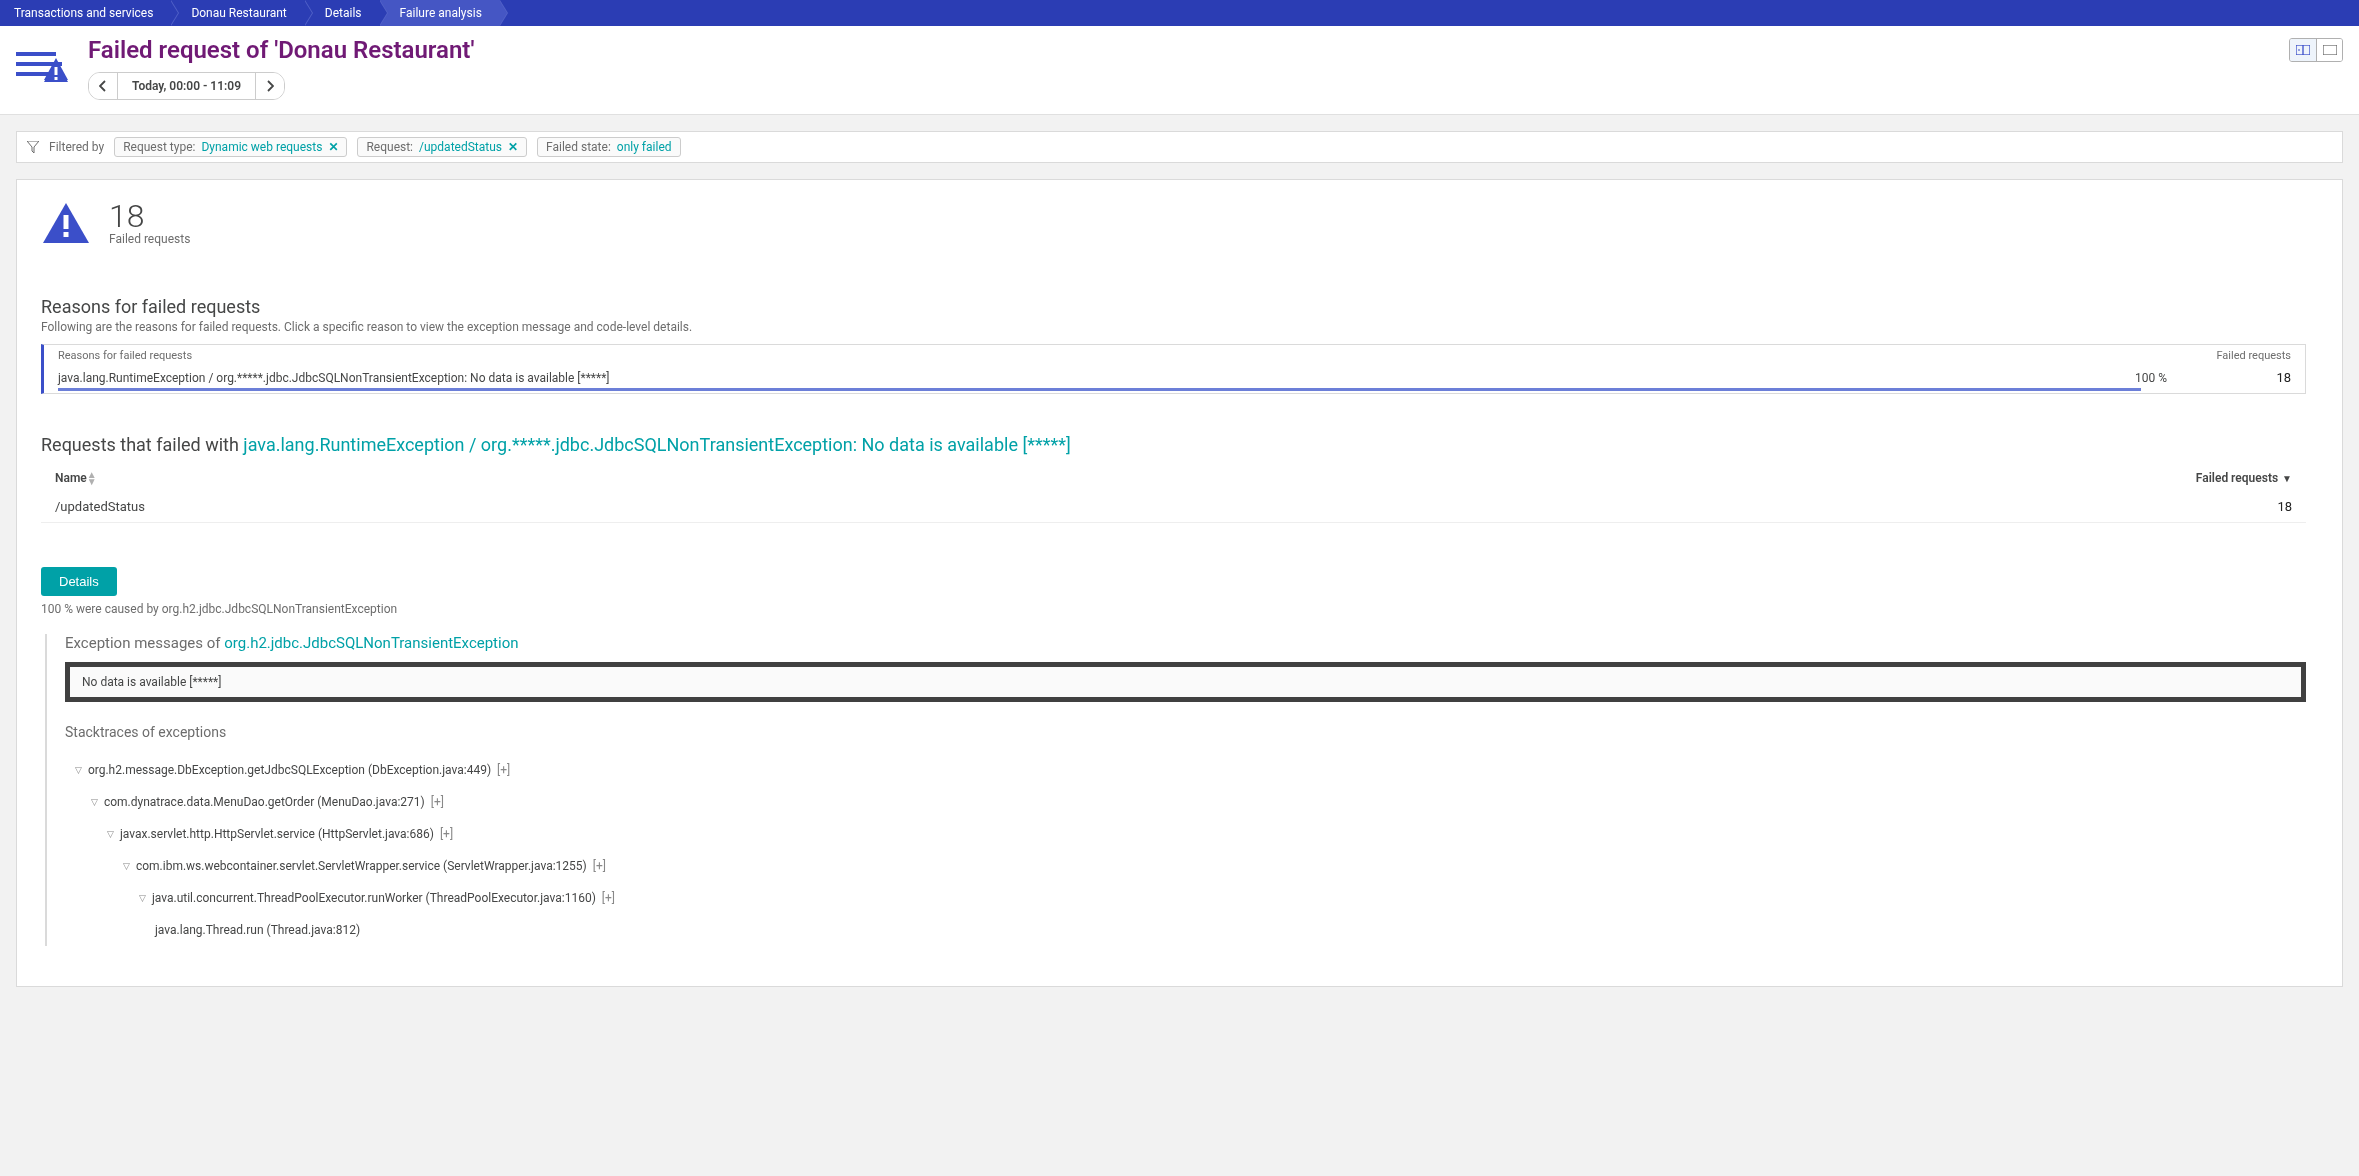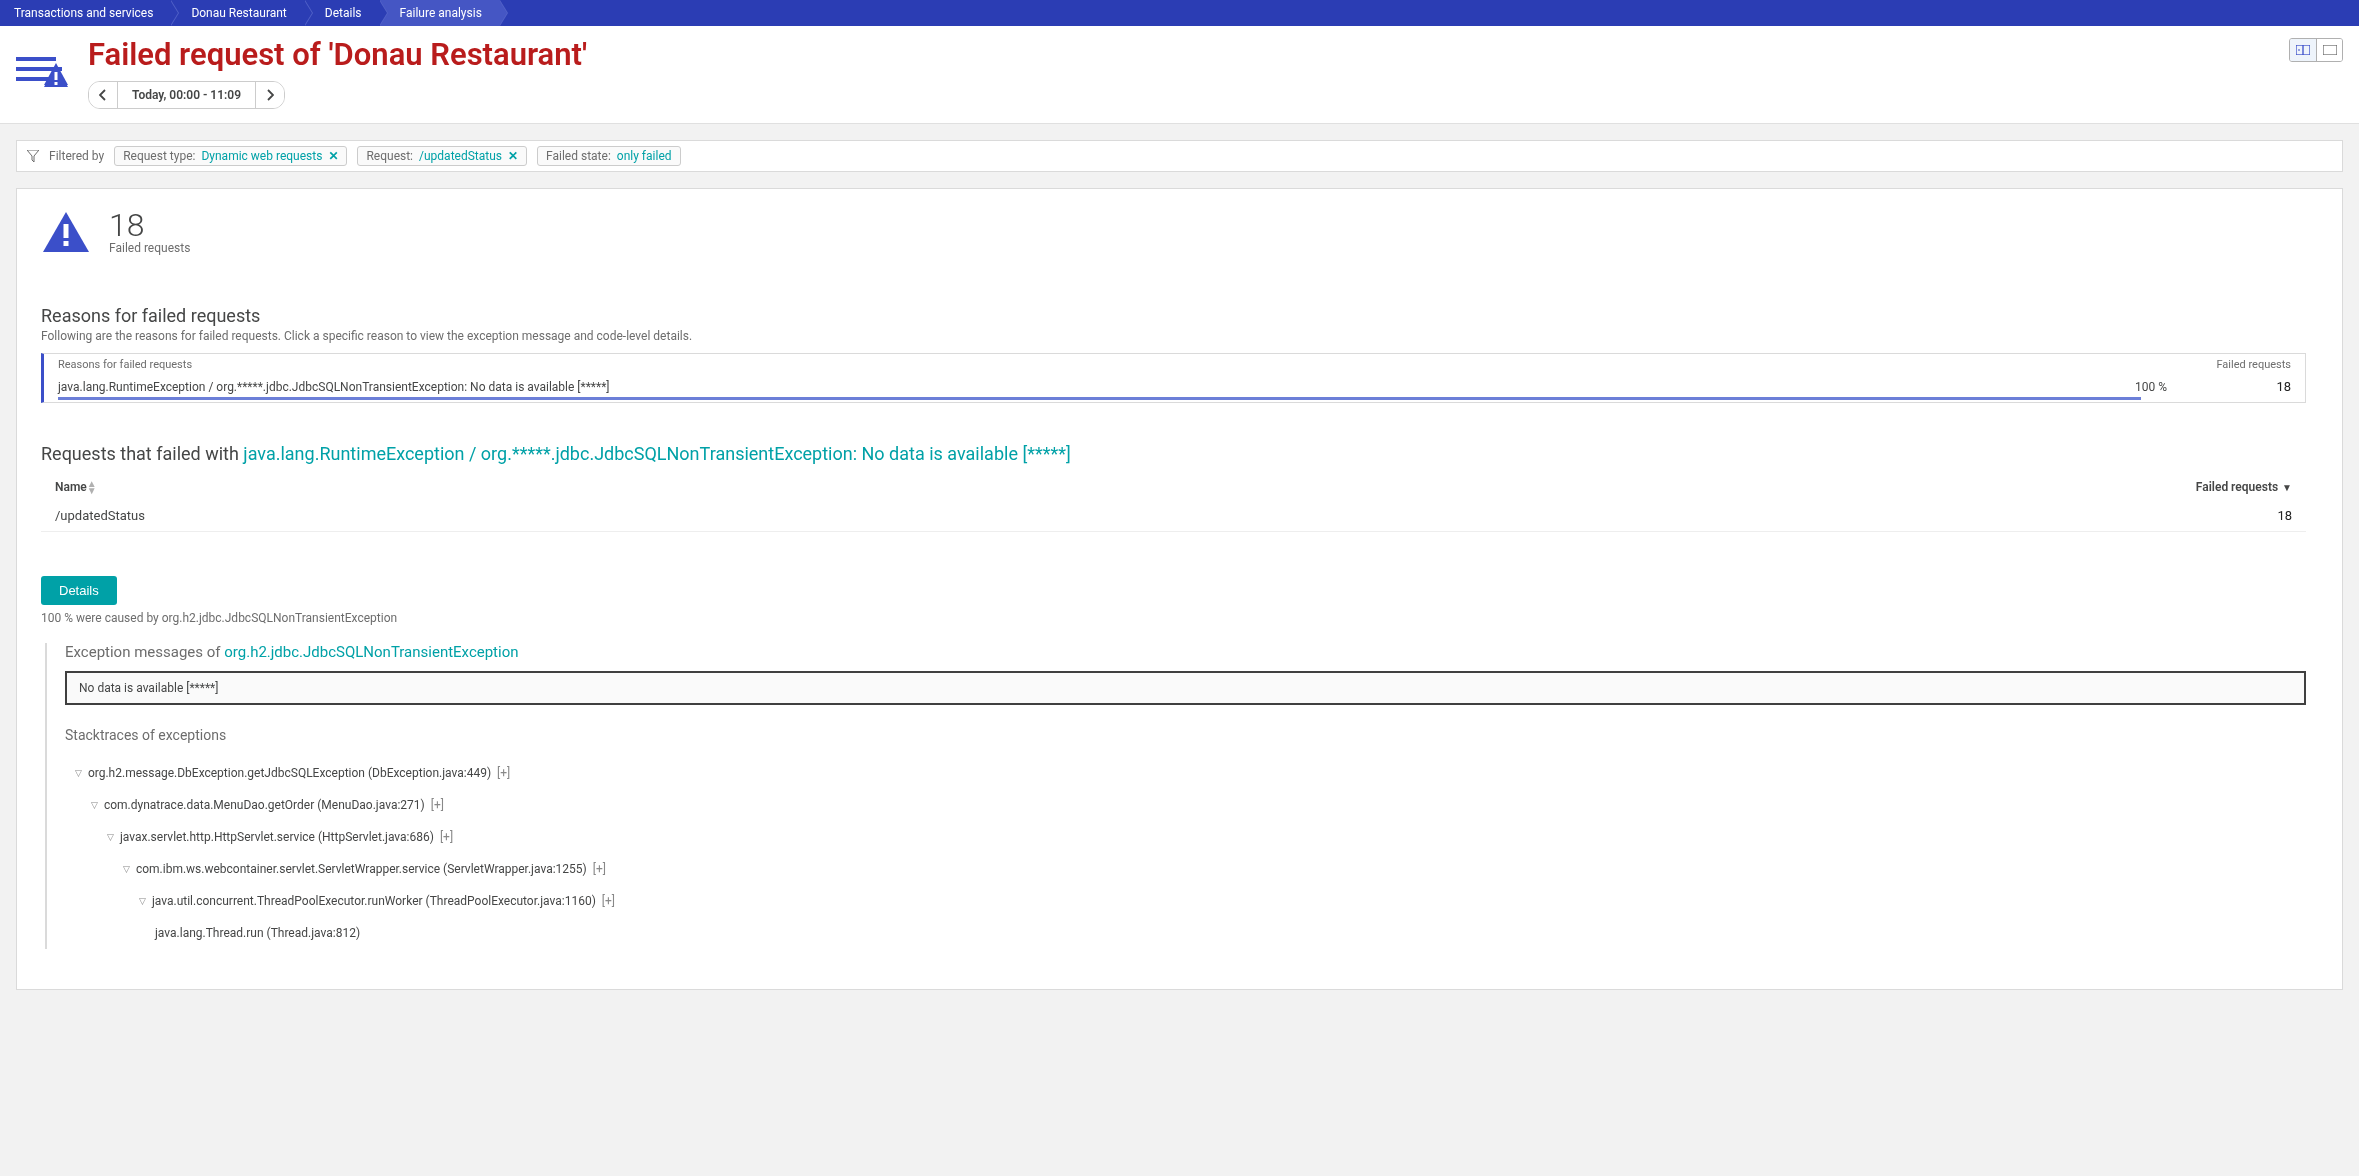--- a/index.html
+++ b/index.html
@@ -55,21 +55,21 @@
   background: #fff;
   border-bottom: 1px solid #e0e0e0;
   padding: 10px 16px 14px 16px;
   display: flex;
   align-items: flex-start;
   gap: 14px;
   position: relative;
 }
 .header-left { display: flex; align-items: center; gap: 18px; }
 .header-title-block { display: flex; flex-direction: column; gap: 8px; }
-.header-title { font-size: 31px; font-weight: 600; color: #b91c1c; }
+.header-title { font-size: 24px; font-weight: 600; color: #701a75; }
 .time-picker {
   display: inline-flex;
   border: 1px solid #ccc;
   border-radius: 12px;
   overflow: hidden;
   width: fit-content;
   height: 28px;
 }
 .time-picker .nav-btn {
   width: 28px;
@@ -213,21 +213,21 @@
 .rootcause-sub { font-size:12px; color:#6d6d6d; margin-bottom:18px; }
 
 .exception-box {
   border-left: 2px solid #dadada;
   padding-left: 18px;
   margin-left: 4px;
 }
 .exception-title { font-size:15px; color:#6d6d6d; margin-bottom:10px; }
 .exception-title .link { color:#00a1a7; }
 .exception-msg {
-  border:2px solid #404040;
+  border:5px solid #404040;
   background:#fafafa;
   padding: 8px 12px;
   font-size:12px;
   margin-bottom: 22px;
 }
 .stacktrace-title { font-size:14px; color:#6d6d6d; margin-bottom:14px; }
 .stack-line {
   font-size: 12px;
   color:#454646;
   padding: 9px 0;

